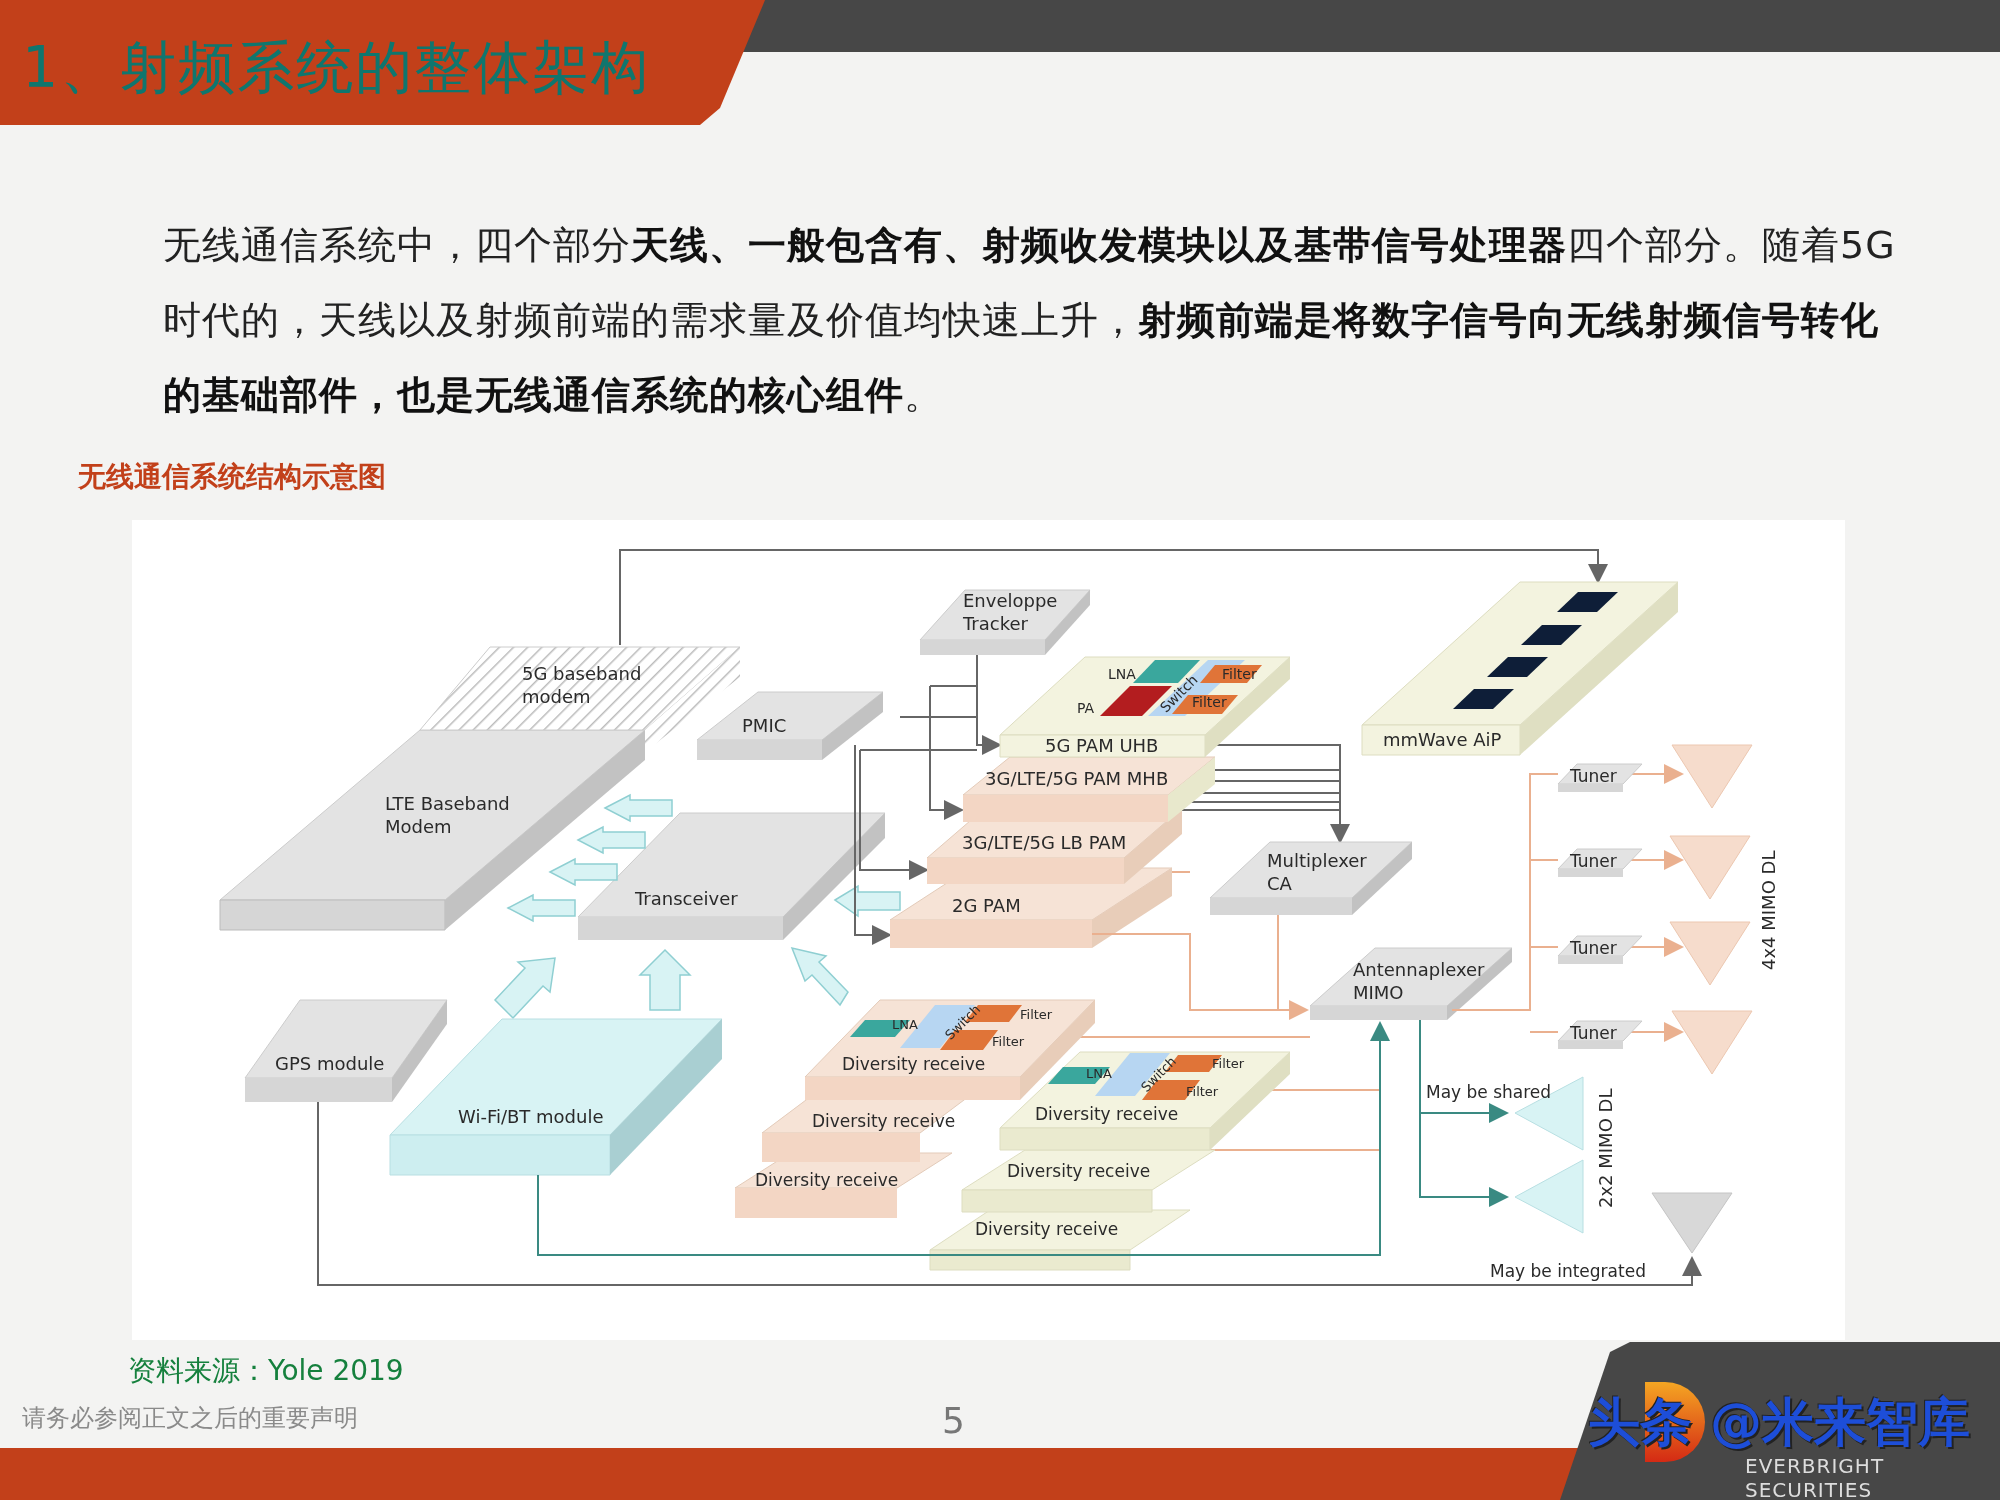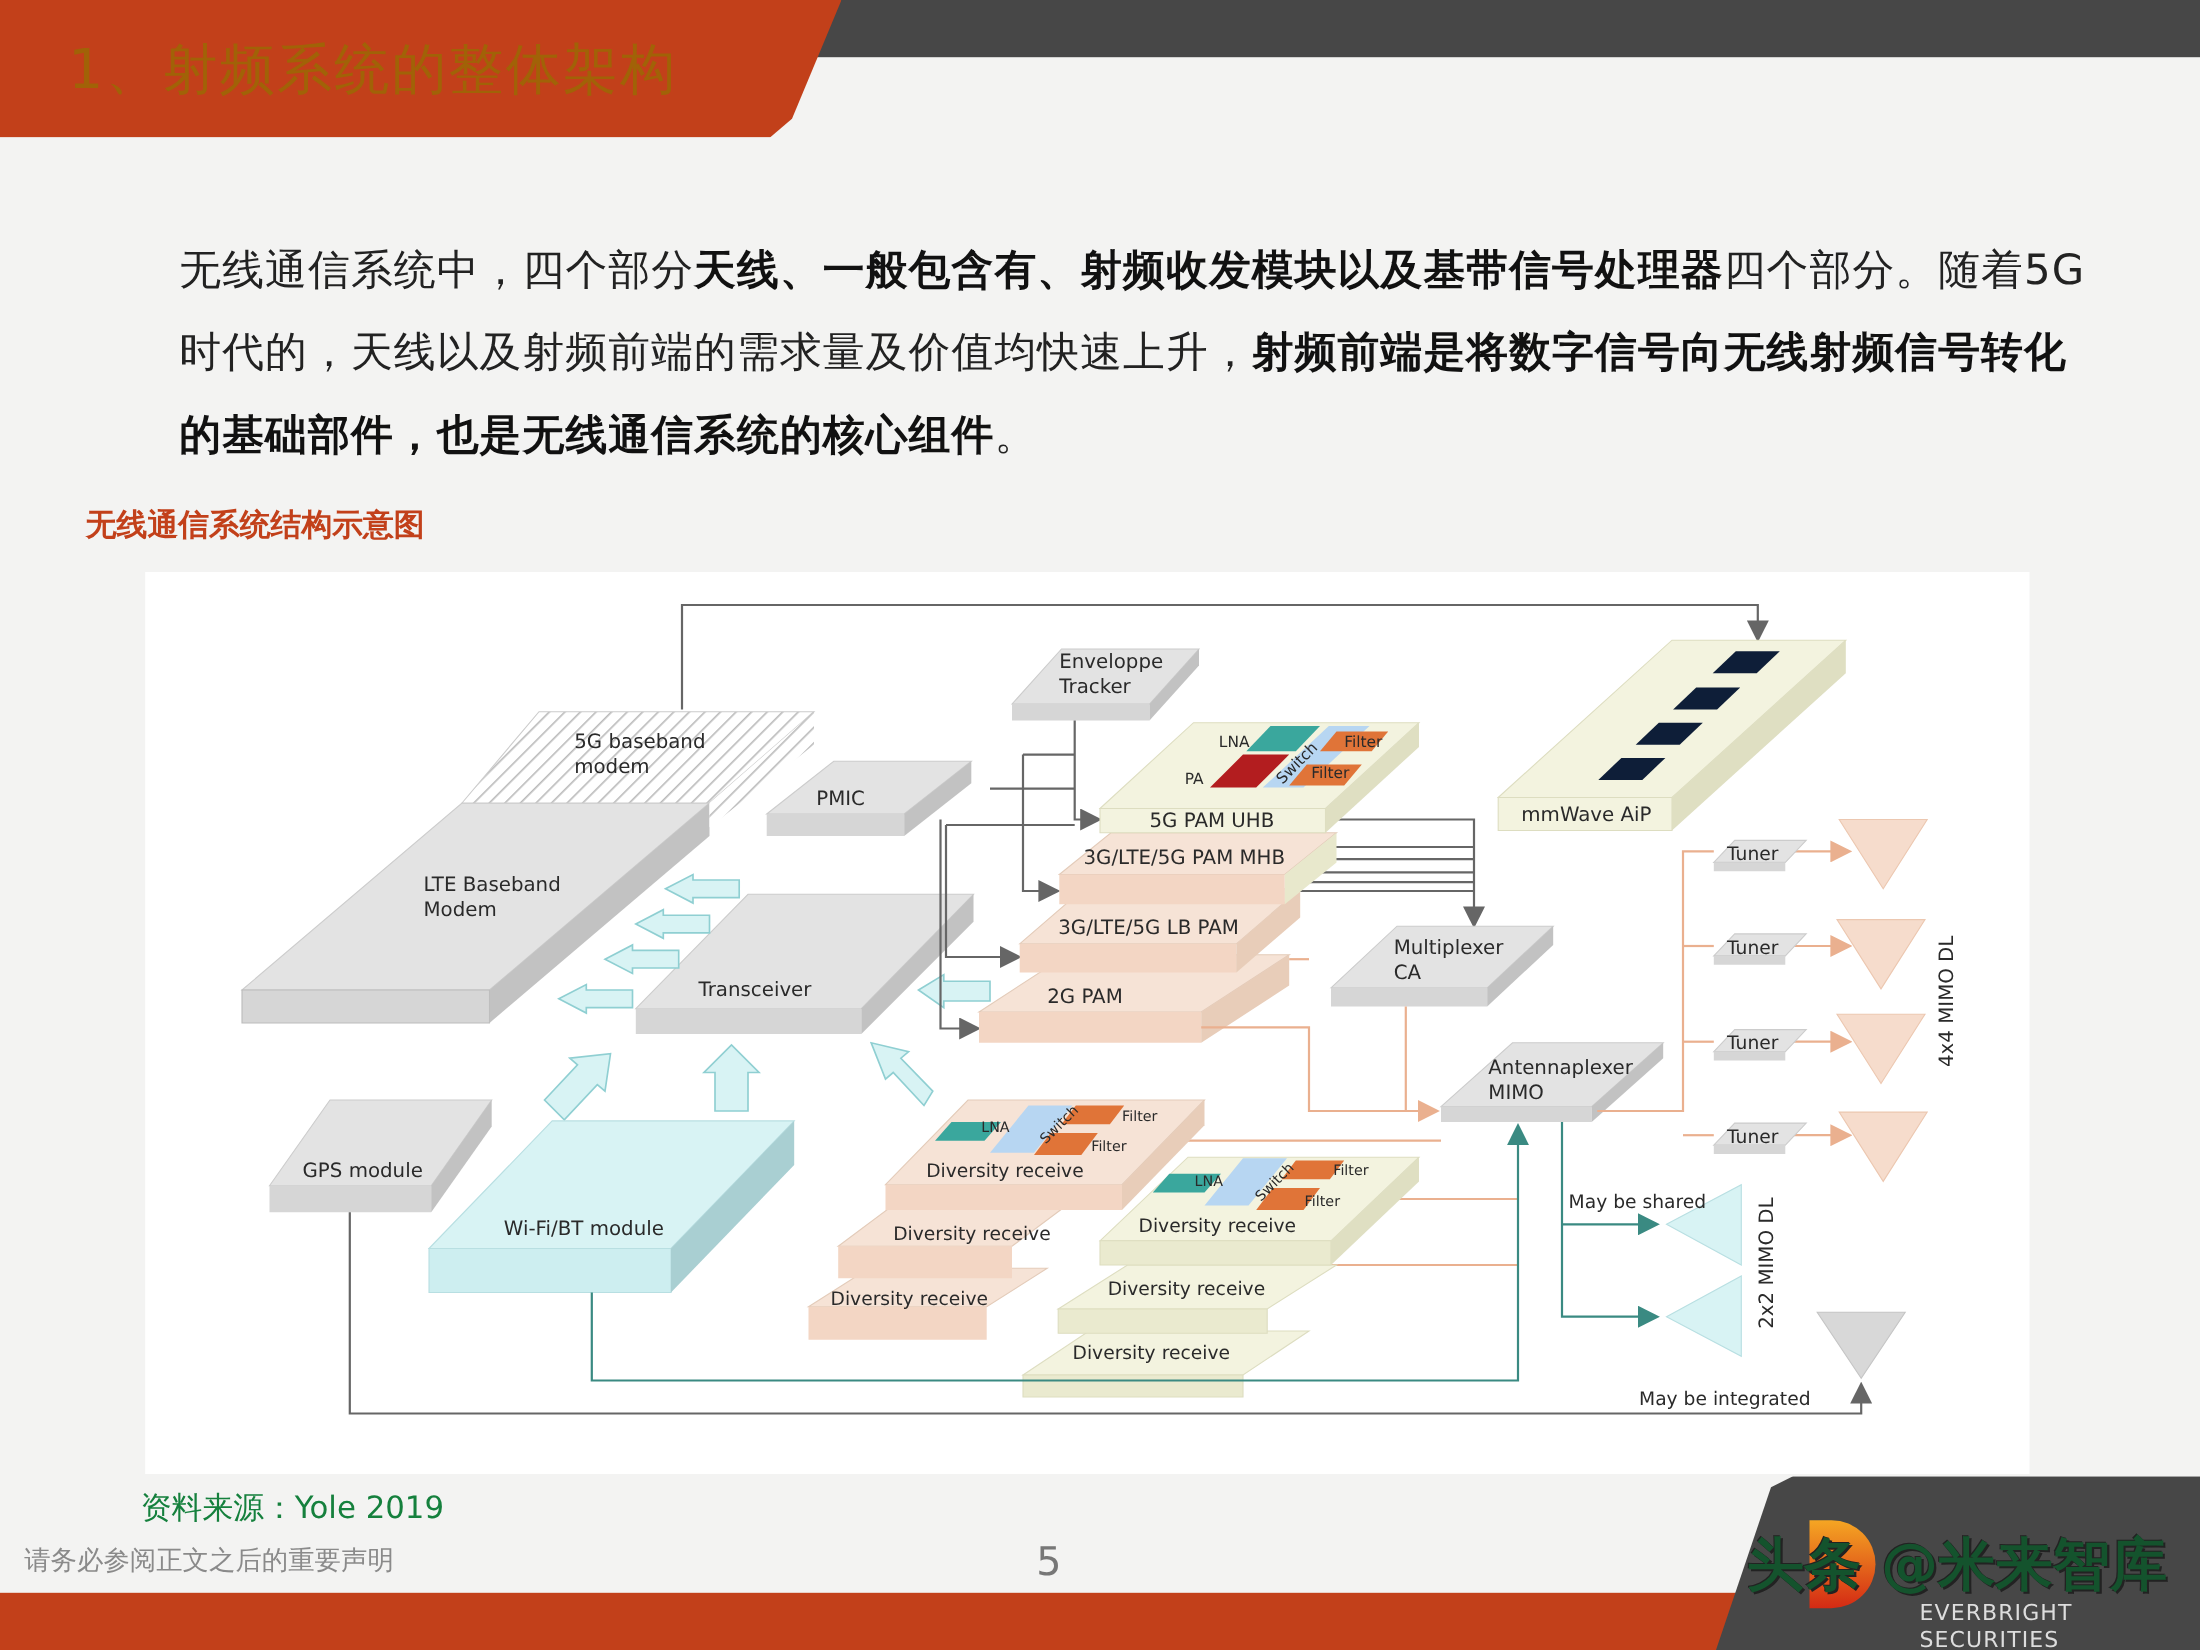--- a/index.html
+++ b/index.html
@@ -1,31 +1,31 @@
 <!DOCTYPE html>
 <html><head>
 <meta charset="utf-8">
 <style>
   html,body{margin:0;padding:0;}
   body{width:2000px;height:1500px;position:relative;overflow:hidden;background:#f3f3f2;font-family:"DejaVu Sans","Liberation Sans",sans-serif;}
   .topbar{position:absolute;left:0;top:0;width:2000px;height:52px;background:#474747;}
   .title-tab{position:absolute;left:0;top:0;width:765px;height:125px;background:#c2401a;clip-path:polygon(0 0,765px 0,720px 108px,700px 125px,0 125px);}
-  .title-text{position:absolute;left:22px;top:30px;font-size:50px;color:#a16207;letter-spacing:2px;margin-left:40px;}
+  .title-text{position:absolute;left:22px;top:30px;font-size:57px;color:#0f766e;letter-spacing:2px;}
   .body-text{position:absolute;left:163px;top:208px;width:1750px;font-size:38px;line-height:75px;color:#222;letter-spacing:1px;}
   .body-text b{font-weight:bold;color:#111;}
   .caption{position:absolute;left:78px;top:458px;font-size:28px;font-weight:bold;color:#c2401a;}
   .diagram{position:absolute;left:132px;top:520px;width:1713px;height:820px;background:#fff;}
   .source{position:absolute;left:128px;top:1352px;font-size:28px;color:#15803d;}
   .disclaimer{position:absolute;left:22px;top:1402px;font-size:24px;color:#8a8a8a;}
   .pagenum{position:absolute;left:942px;top:1400px;font-size:36px;color:#777;}
   .bottom-band{position:absolute;left:0;top:1448px;width:2000px;height:52px;background:#c2401a;}
   .logo-panel{position:absolute;left:1560px;top:1342px;width:440px;height:158px;background:#474747;clip-path:polygon(70px 0,440px 0,440px 158px,0 158px,50px 10px);}
   .logo-mark{position:absolute;left:1645px;top:1382px;width:60px;height:80px;background:linear-gradient(180deg,#f5a623,#d42a14);border-radius:0 40px 40px 0;}
   .logo-sub{position:absolute;left:1745px;top:1454px;font-size:20px;color:#ddd;letter-spacing:1px;}
-  .watermark{position:absolute;left:1588px;top:1388px;font-size:52px;font-weight:bold;color:#14532d;text-shadow:2px 2px 0 #222,-1px -1px 0 #222;}
+  .watermark{position:absolute;left:1588px;top:1388px;font-size:52px;font-weight:bold;color:#1d4ed8;text-shadow:2px 2px 0 #222,-1px -1px 0 #222;}
   svg text{font-family:"DejaVu Sans","Liberation Sans",sans-serif;fill:#2a2a2a;}
 </style>
 </head>
 <body>
 
 <div class="topbar"></div>
 <div class="title-tab"></div>
 <div class="title-text">1、射频系统的整体架构</div>
 
 <div class="body-text">

